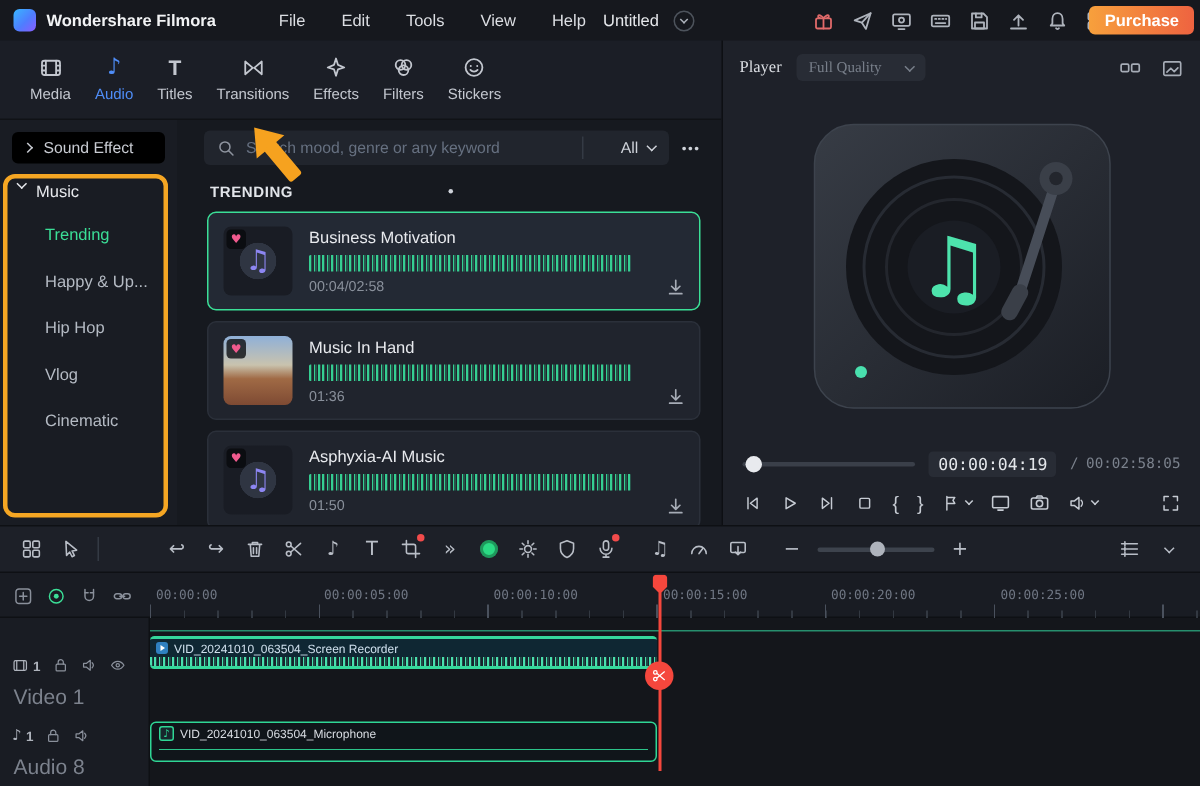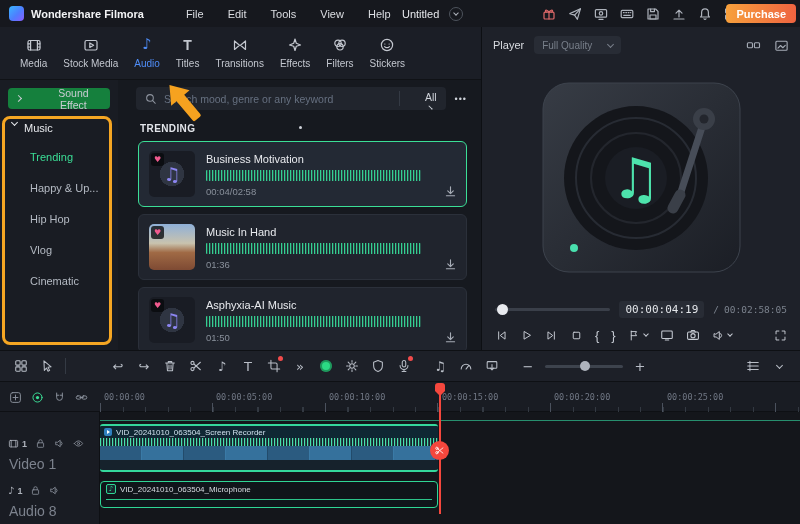--- a/index.html
+++ b/index.html
@@ -36,39 +36,39 @@
             border-bottom:1px solid #101216; display:flex; align-items:stretch; padding-left:12px; }
   .tab { padding:9px 8px 0; display:flex; flex-direction:column; align-items:center; gap:5px;
          color:#c3c7cf; font-size:10px; white-space:nowrap; }
   .tab .ticon { height:17px; display:flex; align-items:center; justify-content:center; }
   .tab.active { color:#4f8df7; }
   .glyph-note { font-size:15px; line-height:15px; font-family:"DejaVu Sans",sans-serif; }
   .glyph-T { font-size:14px; font-weight:bold; line-height:14px; }
 
   
   .sidebar { position:absolute; top:80px; left:0; width:118px; height:270px; background:#191c23; }
-  .se-btn { margin:8px 8px 2px; height:21px; background:#15803d; border-radius:4px;
-            display:flex; align-items:center; gap:24px; padding:0 8px; font-size:10.5px; color:#c9ccd3;text-align:center; }
+  .se-btn { margin:8px 8px 2px; height:21px; background:#000000; border-radius:4px;
+            display:flex; align-items:center; gap:8px; padding:0 8px; font-size:10.5px; color:#c9ccd3; }
   .music-header { display:flex; gap:7px; padding:11px 10px 7px 12px; font-size:11px; color:#e7e9ed; }
   .side-item { height:31px; display:flex; align-items:center; padding-left:30px; font-size:11px; color:#b4bac3; }
   .side-item.selected { color:#3bdf97; }
   .orange-box { position:absolute; left:2px; top:36px; width:110px; height:229px;
                 border:3px solid #f5a623; border-radius:8px; pointer-events:none; z-index:40; }
 
   
   .music-panel { position:absolute; top:80px; left:118px; width:363px; height:270px;
                  background:#16191f; overflow:hidden; }
   .search-row { display:flex; align-items:center; margin:7px 14px 0 18px; gap:9px; }
   .search-box { flex:1; height:23px; background:#21252d; border-radius:4px;
                 display:flex; align-items:center; padding:0 9px; gap:7px; color:#8d939e; }
   .search-box input { flex:1; min-width:0; background:transparent; border:none; outline:none;
                       color:#dfe2e7; font-size:10.5px; font-family:"Liberation Sans",sans-serif; }
   .search-box input::placeholder { color:#667080; }
   .all-dd { display:flex; align-items:center; gap:6px; font-size:10.5px; color:#cfd3da;
-            padding-left:25px; border-left:1px solid #343a44; height:15px;flex-direction:column; }
+            padding-left:25px; border-left:1px solid #343a44; height:15px; }
   .more-btn { color:#cfd3da; font-size:9px; letter-spacing:1px; }
   .section-title { margin:13px 0 7px 22px; font-size:10px; font-weight:bold; color:#e2e5ea; letter-spacing:.4px; }
   .scroll-dot { position:absolute; top:46px; left:181px; width:3px; height:3px; border-radius:50%; background:#cfd3da; }
   .music-list { margin:0 14px 0 20px; display:flex; flex-direction:column; gap:7px; }
   .music-item { position:relative; height:66px; flex:0 0 66px; background:#20242d;
                 border:1px solid #2b303a; border-radius:6px;
                 display:flex; align-items:center; padding:0 10px; gap:11px; }
   .music-item.selected { border-color:#3bdf97; background:#232934; }
   .thumb { width:46px; height:46px; border-radius:5px; position:relative; overflow:hidden; flex:0 0 46px;
            display:flex; align-items:center; justify-content:center; }
@@ -80,21 +80,21 @@
   .heart-badge span { color:#f05a8e; font-size:8px; line-height:8px; font-family:"DejaVu Sans",sans-serif; }
   .mi-info { flex:1; display:flex; flex-direction:column; gap:5px; padding-top:2px; min-width:0; }
   .mi-title { font-size:11px; color:#e8eaee; white-space:nowrap; overflow:hidden; }
   .mi-wave { height:11px; width:86%; background:repeating-linear-gradient(90deg,#35cf92 0 1px,rgba(53,207,146,.28) 1px 2px,transparent 2px 3px); border-radius:1px; }
   .mi-meta { font-size:9.5px; color:#89909b; }
   .dl-btn { position:absolute; right:9px; bottom:8px; color:#a6acb6; }
 
   
   .player-panel { position:absolute; top:27px; left:481px; width:319px; height:323px; background:#1e2129;
                   border-left:1px solid #0d0f13; display:flex; flex-direction:column; }
-  .player-header { height:26px; margin-top:5px; display:flex; align-items:center; padding:0 11px; gap:10px; }
+  .player-header { height:26px; margin-top:5px; display:flex; align-items:center; padding:0 11px; gap:10px;font-family:Liberation Serif, serif; }
   .player-title { font-size:11px; color:#d9dce1; }
   .quality-dd { height:18px; background:#282c35; border-radius:4px; display:flex; align-items:center;
                 gap:16px; padding:0 8px; font-size:10px; color:#787f8a; }
   .ph-icons { margin-left:auto; display:flex; gap:13px; color:#a6acb6; }
   .preview { flex:1; display:flex; align-items:center; justify-content:center; }
   .scrub-row { height:21px; display:flex; align-items:center; padding:0 13px; gap:9px; }
   .scrub-track { width:150px; height:3px; background:#3a3f49; border-radius:2px; position:relative; }
   .scrub-knob { position:absolute; left:2px; top:-4px; width:11px; height:11px; border-radius:50%; background:#e8eaee; }
   .time-current { background:#282c35; border-radius:3px; padding:2px 6px; font-size:11px; color:#e3e6ea;
                   font-family:"DejaVu Sans Mono",monospace; }
@@ -136,21 +136,21 @@
   .tracks { position:absolute; top:412px; left:0; width:800px; height:112px; background:#14161b; }
   .track-col { position:absolute; left:0; top:0; width:100px; height:112px; background:#191c23;
                border-right:1px solid #0e1014; color:#8a909b; }
   .trk-icons { position:absolute; left:8px; display:flex; align-items:center; gap:8px; }
   .trk-badge { display:flex; align-items:center; gap:3px; color:#aeb3bc; }
   .trk-badge b { font-size:9px; font-weight:bold; }
   .trk-label { position:absolute; left:9px; font-size:14px; color:#7c828d; }
   .lane-area { position:absolute; left:100px; top:0; right:0; height:112px; }
   .lane-line { position:absolute; left:0; right:0; top:8px; height:1px; background:#2aa47d; opacity:.85; }
 
-  .video-clip { position:absolute; left:0; top:12px; width:338px; height:48px; border-radius:3px; overflow:hidden;
+  .video-clip { position:absolute; left:0; top:12px; width:338px; height:22px; border-radius:3px; overflow:hidden;
                 border-top:2px solid #35d89c; border-bottom:2px solid #35d89c; background:#16222c; }
   .vc-label { height:12px; background:#0f2733; display:flex; align-items:center; gap:4px; padding:0 4px; }
   .vc-label span { font-size:8px; color:#cfe0ed; white-space:nowrap; }
   .vc-playicon { width:8px; height:8px; border-radius:2px; background:#2f80c0; position:relative; flex:0 0 auto; }
   .vc-playicon::after { content:""; position:absolute; left:3px; top:2px; border-left:3.5px solid #fff;
                         border-top:2px solid transparent; border-bottom:2px solid transparent; }
   .vc-wave { height:8px; background:#16222c repeating-linear-gradient(90deg,#49e0ae 0 1px,rgba(73,224,174,.2) 1px 2px,transparent 2px 3px); }
   .vc-frames { height:14px; background:repeating-linear-gradient(90deg,#2b5b80 0 41px,#3a7aa6 41px 42px,#35719c 42px 83px,#224b6b 83px 84px); }
 
   .audio-clip { position:absolute; left:0; top:69px; width:338px; height:27px; border:1.5px solid #2fd695;
@@ -254,29 +254,20 @@
 
   <div class="tabbar">
     <div class="tab">
       <span class="ticon">
           <svg class="ic" width="16" height="16" viewBox="0 0 16 16">
             <rect x="2" y="3.5" width="12" height="9.5" rx="1.5"></rect>
             <path d="M4.6 3.5v9.5M11.4 3.5v9.5M2 6.8h2.6M2 10h2.6M11.4 6.8H14M11.4 10H14"></path>
           </svg>
         </span>
       <span>Media</span>
-    </div>
-    <div class="tab">
-      <span class="ticon">
-          <svg class="ic" width="16" height="16" viewBox="0 0 16 16">
-            <rect x="2" y="3.5" width="12" height="9.5" rx="1.5"></rect>
-            <path d="M6.8 6v4.4l3.8-2.2z"></path>
-          </svg>
-        </span>
-      <span>Stock Media</span>
     </div>
     <div class="tab active">
       <span class="ticon glyph-note">♪</span>
       <span>Audio</span>
     </div>
     <div class="tab">
       <span class="ticon glyph-T">T</span>
       <span>Titles</span>
     </div>
     <div class="tab">

